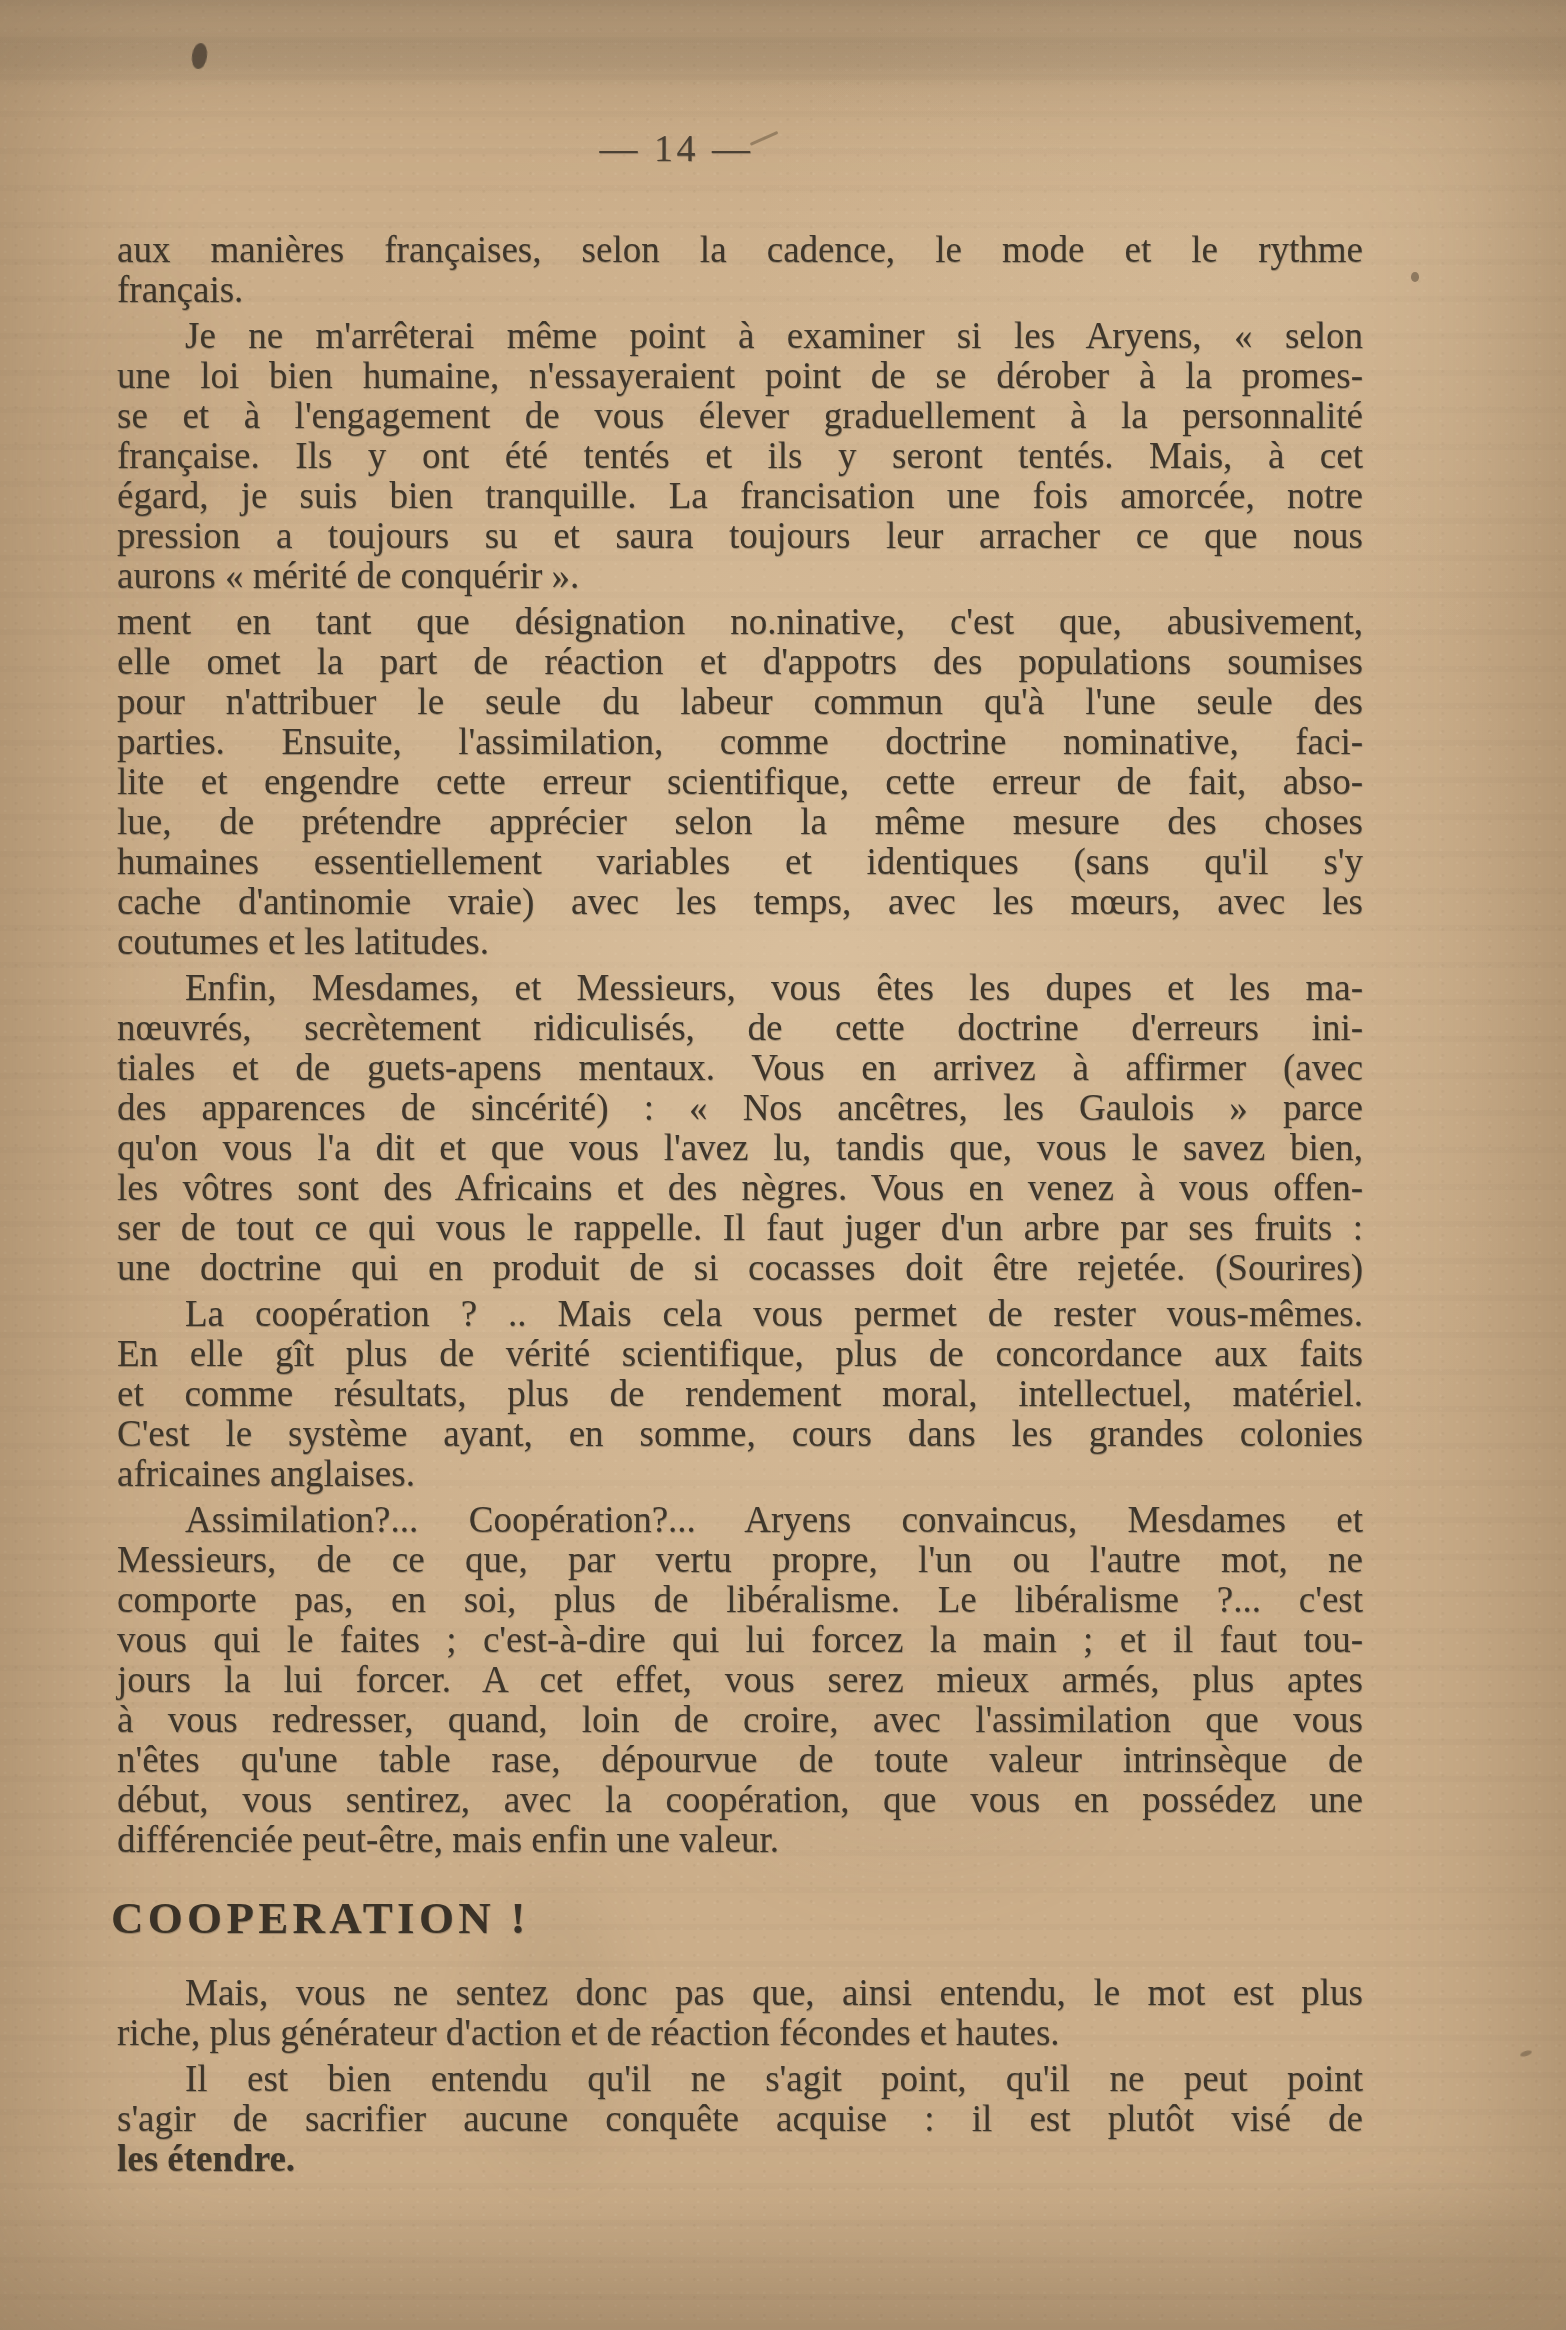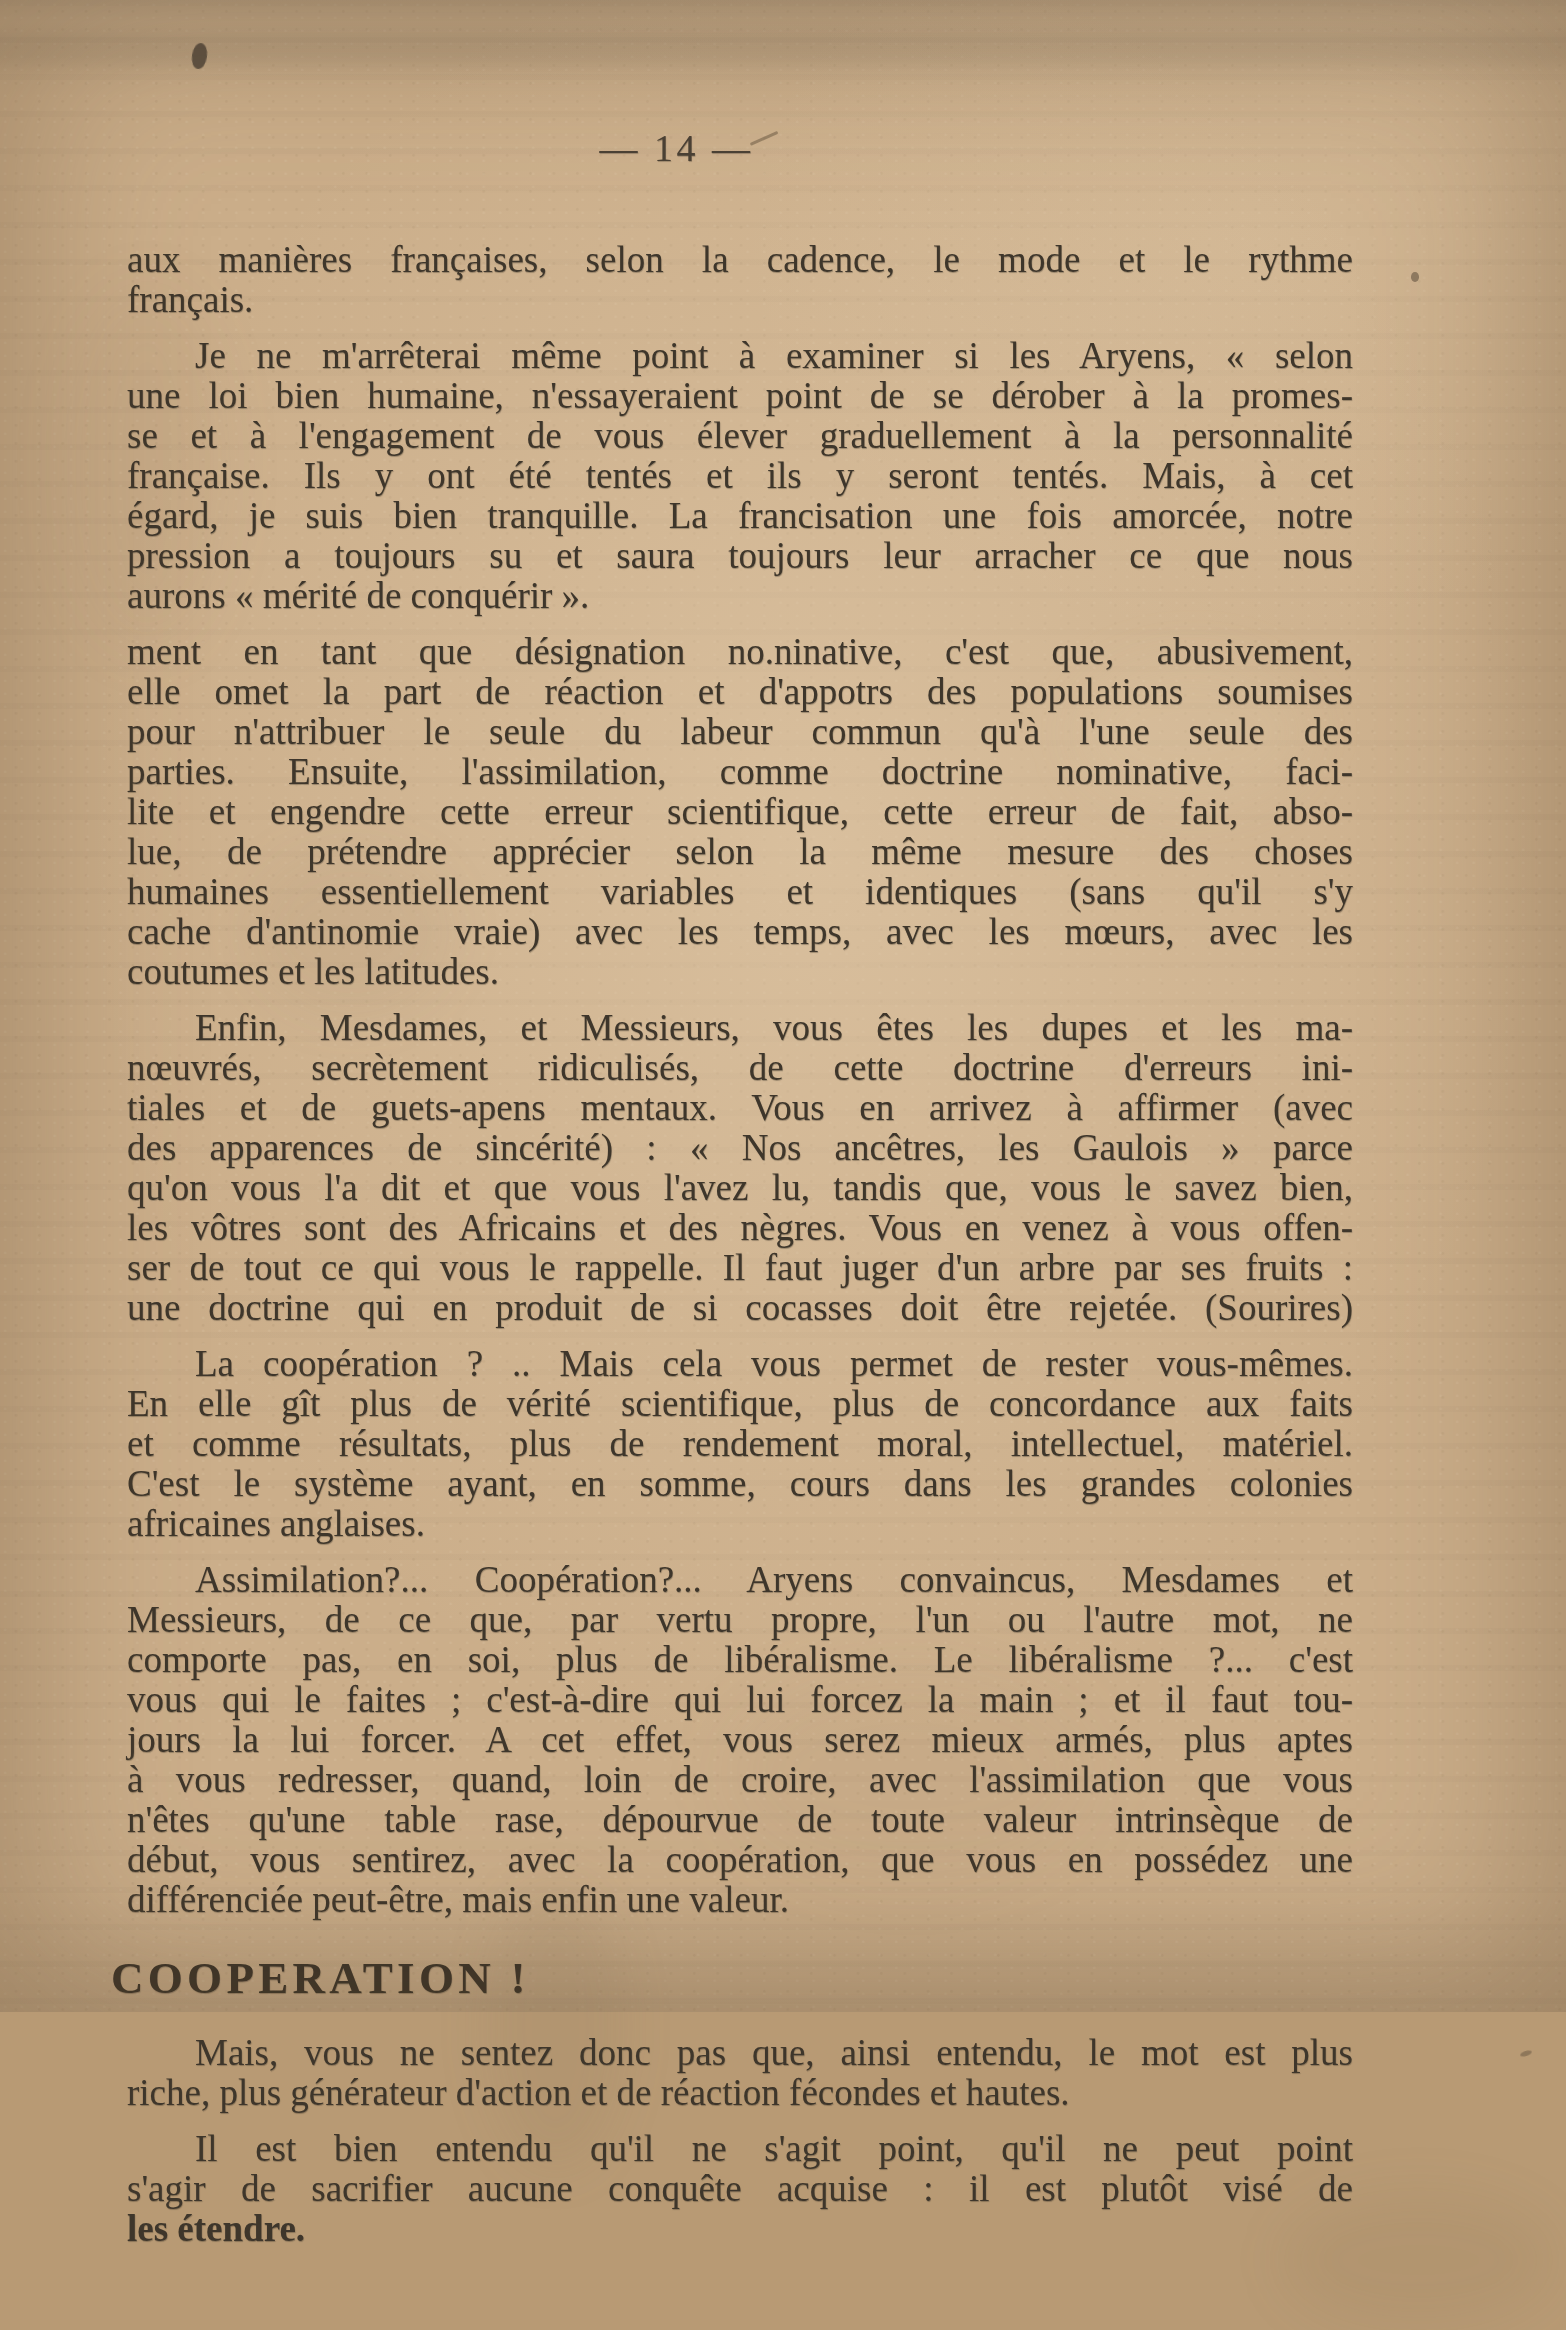--- a/index.html
+++ b/index.html
@@ -4,21 +4,21 @@
 <style>
   html, body { margin: 0; padding: 0; }
   body {
     width: 1567px; height: 2330px;
     font-family: "Liberation Serif", "DejaVu Serif", serif;
     background: #b89a74;
     overflow: hidden;
   }
   .paper {
     position: relative;
-    width: 1567px; height: 2012px;
+    width: 1567px; height: 2330px;
     background-color: #cbae8a;
     background-image:
       radial-gradient(ellipse 1041px 1301px at 52% 42%, rgba(228,205,173,0.55), rgba(228,205,173,0) 70%),
       radial-gradient(ellipse 781px 607px at 80% 12%, rgba(222,199,166,0.35), rgba(222,199,166,0) 65%),
       linear-gradient(180deg, rgba(116,106,92,0.22) 0%, rgba(116,106,92,0.10) 1.5%, rgba(0,0,0,0) 5%),
       linear-gradient(180deg, rgba(0,0,0,0) 1.1%, rgba(108,96,78,0.13) 1.9%, rgba(108,96,78,0.13) 2.8%, rgba(0,0,0,0) 3.8%),
       linear-gradient(180deg, rgba(0,0,0,0) 94%, rgba(112,94,70,0.14) 100%),
       repeating-linear-gradient(180deg, rgba(118,102,82,0.045) 0px, rgba(118,102,82,0.045) 6px, rgba(0,0,0,0) 6px, rgba(0,0,0,0) 37px),
       radial-gradient(circle at 31% 37%, rgba(246,233,210,0.10) 0.9px, rgba(0,0,0,0) 1.7px),
       radial-gradient(circle at 68% 63%, rgba(94,70,42,0.07) 0.9px, rgba(0,0,0,0) 1.9px);
@@ -35,21 +35,21 @@
     color: #4a4135;
     letter-spacing: 3.5px;
     text-shadow: 0.5px 0.5px 0.7px rgba(74,65,53,0.35);
   }
   .text-block {
     position: absolute; top: 224px; left: 111px; width: 1258px;
     color: #3e362b;
     font-size: 37px;
     text-shadow: 0.5px 0.5px 0.8px rgba(62,54,43,0.38);
   }
-  .paragraph { margin: 16px; }
+  .paragraph { margin: 6px; }
   .line {
     line-height: 40px;
     white-space: nowrap;
     text-align: justify;
     text-align-last: justify;
   }
   .line.indent { padding-left: 68px; }
   .line.flush { text-align-last: left; }
   .line.bold { font-weight: bold; }
   .section-heading {

